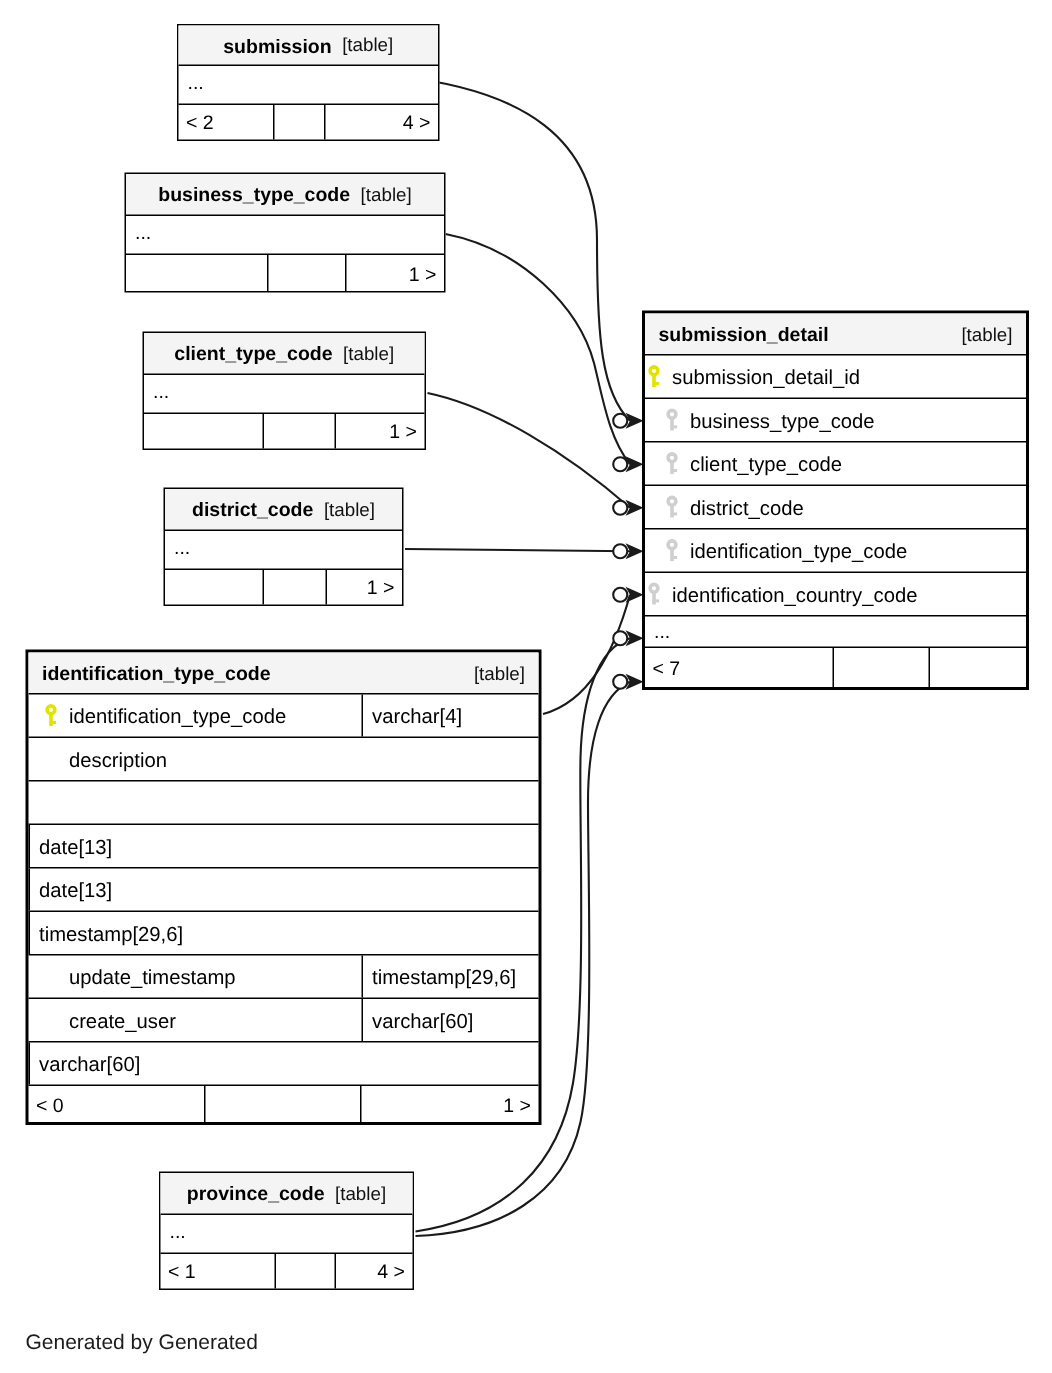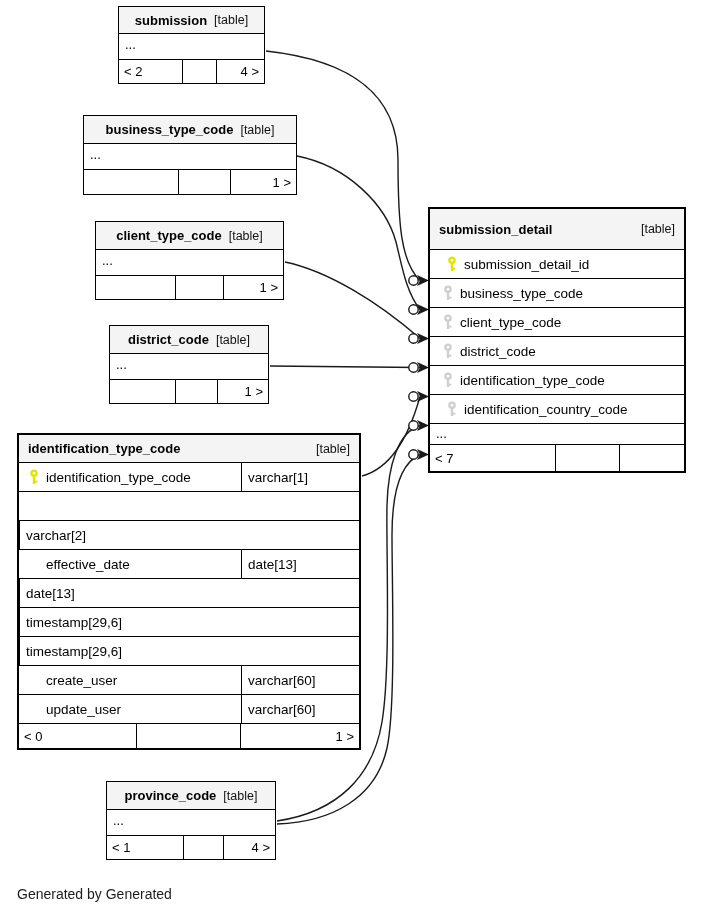--- a/index.html
+++ b/index.html
@@ -58,21 +58,21 @@
       <path d="M429 280.5 L417 275.1 L420 280.5 L417 285.9 Z"></path>
       <path d="M429 309.5 L417 304.1 L420 309.5 L417 314.9 Z"></path>
       <path d="M429 338.5 L417 333.1 L420 338.5 L417 343.9 Z"></path>
       <path d="M429 367.5 L417 362.1 L420 367.5 L417 372.9 Z"></path>
       <path d="M429 396.5 L417 391.1 L420 396.5 L417 401.9 Z"></path>
       <path d="M429 425.5 L417 420.1 L420 425.5 L417 430.9 Z"></path>
       <path d="M429 454.5 L417 449.1 L420 454.5 L417 459.9 Z"></path>
     </g>
   </svg>
 
-  <div class="tbl" style="left:118px;top:6px;width:147px;">
+  <div class="tbl" style="left:118px;top:16px;width:175px;">
     <div class="hdr hdr-c">
       <span class="tname">submission</span>
       <span class="badge">[table]</span>
     </div>
     <div class="dots">...</div>
     <div class="foot">
       <div class="fc" style="width:64px">&lt; 2</div>
       <div class="fc" style="width:34px"></div>
       <div class="fc fr">4 &gt;</div>
     </div>
@@ -127,81 +127,80 @@
       <div class="cell-name" style="width:222px">
         <span class="kicon">
             <svg viewBox="0 0 12 16">
               <circle cx="6" cy="4.2" r="2.6" fill="none" stroke="#e3e300" stroke-width="2.4"></circle>
               <line x1="6" y1="7" x2="6" y2="15" stroke="#e3e300" stroke-width="2.4"></line>
               <line x1="6" y1="12.6" x2="9.4" y2="12.6" stroke="#e3e300" stroke-width="2"></line>
             </svg>
           </span>
         <span>identification_type_code</span>
       </div>
-      <div class="cell-type">varchar[1]</div>
-    </div>
-
-    <div class="frow">
-    </div>
-
-    <div class="frow">
-      <div class="cell-type">varchar[2]</div>
+      <div class="cell-type">varchar[4]</div>
     </div>
 
     <div class="frow">
       <div class="cell-name" style="width:222px">
         <span class="kspace"></span>
-        <span>effective_date</span>
-      </div>
+        <span>description</span>
+      </div>
+    </div>
+
+    <div class="frow">
+    </div>
+
+    <div class="frow">
       <div class="cell-type">date[13]</div>
     </div>
 
     <div class="frow">
       <div class="cell-type">date[13]</div>
     </div>
 
     <div class="frow">
       <div class="cell-type">timestamp[29,6]</div>
     </div>
 
     <div class="frow">
+      <div class="cell-name" style="width:222px">
+        <span class="kspace"></span>
+        <span>update_timestamp</span>
+      </div>
       <div class="cell-type">timestamp[29,6]</div>
     </div>
 
     <div class="frow">
       <div class="cell-name" style="width:222px">
         <span class="kspace"></span>
         <span>create_user</span>
       </div>
       <div class="cell-type">varchar[60]</div>
     </div>
 
     <div class="frow">
-      <div class="cell-name" style="width:222px">
-        <span class="kspace"></span>
-        <span>update_user</span>
-      </div>
       <div class="cell-type">varchar[60]</div>
     </div>
 
     <div class="foot" style="border-top:none;">
       <div class="fc" style="width:118px">&lt; 0</div>
       <div class="fc" style="width:104px"></div>
       <div class="fc fr">1 &gt;</div>
     </div>
   </div>
 
   <div class="tbl bold2" style="left:428px;top:207px;width:258px;">
-    <div class="hdr hdr-sb" style="height:41px">
+    <div class="hdr hdr-sb" style="height:28px">
       <span class="tname">submission_detail</span>
       <span class="badge">[table]</span>
     </div>
 
     <div class="frow">
-      <div class="cell-name" style="flex:1;padding-left:16px">
+      <div class="cell-name" style="flex:1;padding-left:0">
         <span class="kicon">
             <svg viewBox="0 0 12 16">
               <circle cx="6" cy="4.2" r="2.6" fill="none" stroke="#e3e300" stroke-width="2.4"></circle>
               <line x1="6" y1="7" x2="6" y2="15" stroke="#e3e300" stroke-width="2.4"></line>
               <line x1="6" y1="12.6" x2="9.4" y2="12.6" stroke="#e3e300" stroke-width="2"></line>
             </svg>
           </span>
         <span>submission_detail_id</span>
       </div>
     </div>
@@ -253,21 +252,21 @@
               <circle cx="6" cy="4.2" r="2.6" fill="none" stroke="#cfcfcf" stroke-width="2.4"></circle>
               <line x1="6" y1="7" x2="6" y2="15" stroke="#cfcfcf" stroke-width="2.4"></line>
               <line x1="6" y1="12.6" x2="9.4" y2="12.6" stroke="#cfcfcf" stroke-width="2"></line>
             </svg>
           </span>
         <span>identification_type_code</span>
       </div>
     </div>
 
     <div class="frow">
-      <div class="cell-name" style="flex:1;padding-left:16px">
+      <div class="cell-name" style="flex:1;padding-left:0">
         <span class="kicon">
             <svg viewBox="0 0 12 16">
               <circle cx="6" cy="4.2" r="2.6" fill="none" stroke="#cfcfcf" stroke-width="2.4"></circle>
               <line x1="6" y1="7" x2="6" y2="15" stroke="#cfcfcf" stroke-width="2.4"></line>
               <line x1="6" y1="12.6" x2="9.4" y2="12.6" stroke="#cfcfcf" stroke-width="2"></line>
             </svg>
           </span>
         <span>identification_country_code</span>
       </div>
     </div>

